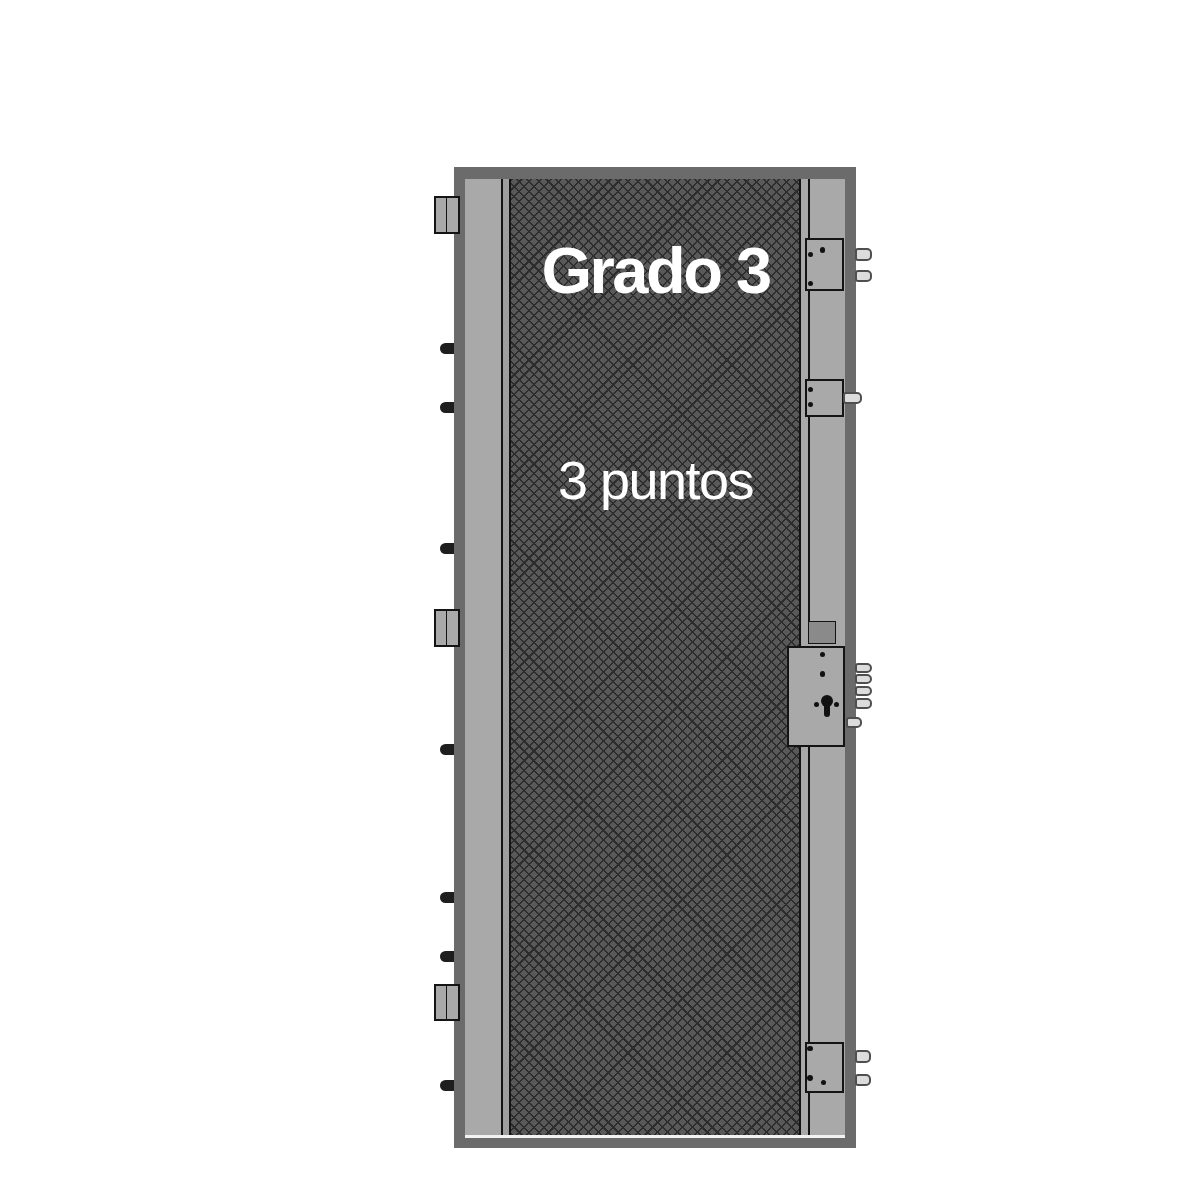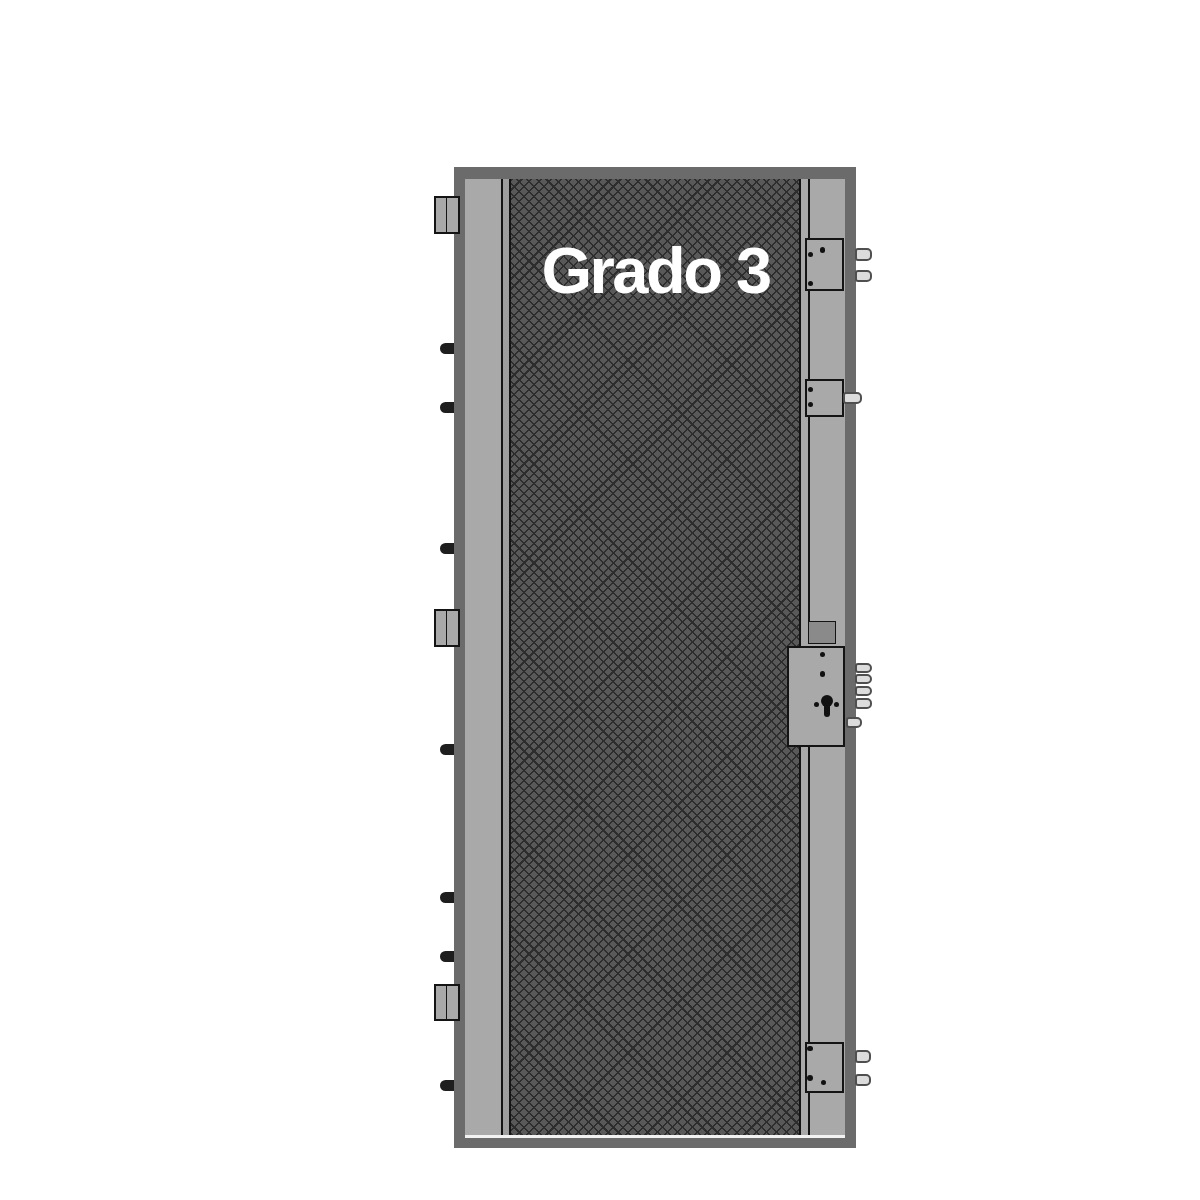--- a/index.html
+++ b/index.html
@@ -197,14 +197,15 @@
       <div class="dot" style="left: 757.75px; top: 645.55px; width: 5.5px; height: 5.5px;"></div>
       <div class="dot" style="left: 778px; top: 645.8px; width: 5px; height: 5px;"></div>
       <div class="dot" style="left: 751.25px; top: 989.55px; width: 5.5px; height: 5.5px;"></div>
       <div class="dot" style="left: 751px; top: 1018.7px; width: 6px; height: 6px;"></div>
       <div class="dot" style="left: 764.8px; top: 1023.5px; width: 5px; height: 5px;"></div>
       <div class="dot" style="left: 765px; top: 639px; width: 12px; height: 12px;"></div>
       <div class="tail" style="left: 768px; top: 645px; width: 6px; height: 16px;"></div>
     </div>
 
   <div class="label label-grade">Grado 3</div>
+  <div class="label label-points-1">3 puntos</div>
 
 </div>
 
 </body></html>

